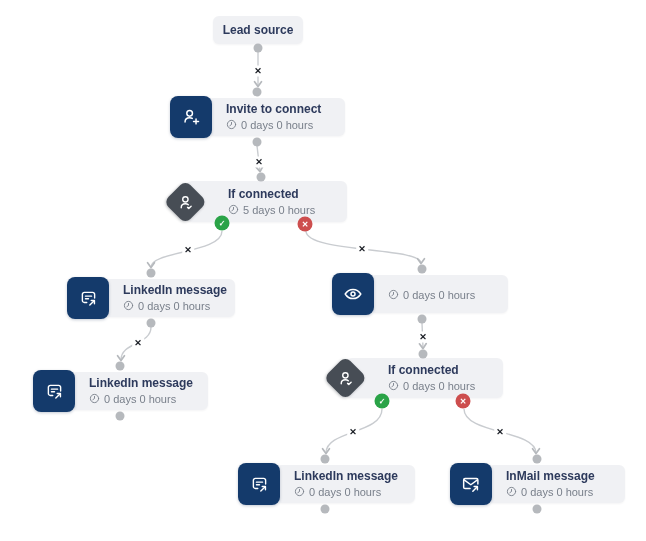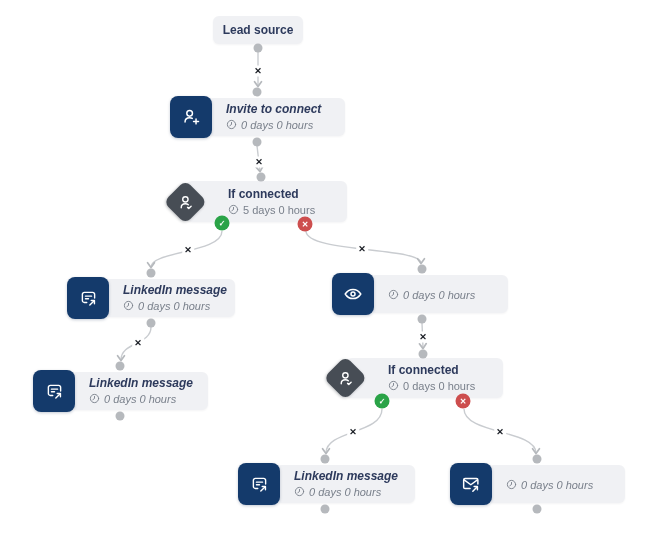--- a/index.html
+++ b/index.html
@@ -1,21 +1,21 @@
 <!DOCTYPE html>
 <html><head>
 <meta charset="utf-8">
 <style>
   html,body{margin:0;padding:0;background:#ffffff;font-family:"Liberation Sans",sans-serif;}
   .canvas{position:relative;width:646px;height:541px;background:#ffffff;overflow:hidden;}
   .edges{position:absolute;left:0;top:0;width:646px;height:541px;z-index:1;}
   .node{position:absolute;z-index:2;cursor:pointer;}
   .node .body{position:absolute;background:var(--node-bg);border-radius:6px;box-shadow:0 1px 2px rgba(30,40,60,.05);
     display:flex;flex-direction:column;justify-content:center;}
-  .node.action .body{left:40px;right:0;top:2px;bottom:2px;border-radius:4px 6px 6px 4px;padding-left:16px;font-style:italic;}
+  .node.action .body{left:40px;right:0;top:2px;bottom:2px;border-radius:4px 6px 6px 4px;padding-left:16px;}
   .node.condition .body{left:0;right:0;top:0;bottom:0;padding-left:42px;}
   .iconbox{position:absolute;left:0;top:0;width:42px;height:42px;border-radius:8px;background:var(--icon-bg);
     display:flex;align-items:center;justify-content:center;z-index:3;box-shadow:0 1px 3px rgba(15,40,80,.25);}
   .diamond{position:absolute;left:0;top:50%;width:31px;height:31px;background:var(--diamond);border-radius:7px;
     transform:translate(-52%,-50%) rotate(45deg);z-index:3;box-shadow:0 1px 3px rgba(20,25,35,.3);
     display:flex;align-items:center;justify-content:center;}
   .diamond .inner{transform:rotate(-45deg);display:flex;align-items:center;justify-content:center;}
   .title{font-size:12px;font-weight:700;color:var(--title);line-height:1.25;}
   .delay{display:flex;align-items:center;gap:4px;font-size:11px;color:var(--subtitle);margin-top:2px;line-height:1;}
   .lead{display:flex;align-items:center;justify-content:center;background:var(--node-bg);border-radius:6px;
@@ -197,20 +197,21 @@
       <div class="node action" style="left: 450px; top: 463px; width: 175px; height: 42px;">
         <div class="iconbox">
           <svg width="22" height="22" viewBox="0 0 24 24" fill="none" stroke="#fff" stroke-width="1.6" stroke-linecap="round" stroke-linejoin="round">
             <path d="M19.5 12V7.5A1.5 1.5 0 0 0 18 6H5.5A1.5 1.5 0 0 0 4 7.5v8A1.5 1.5 0 0 0 5.5 17H11"></path>
             <path d="M4.5 7.5l7.3 5.3 7.2-5.3"></path>
             <path d="M14 19.8l4.8-4.8"></path>
             <path d="M19 18.3v-3.6h-3.6"></path>
           </svg>
         </div>
         <div class="body">
+          <div class="title">InMail message</div>
           <div class="delay">
             <span><svg width="11" height="11" viewBox="0 0 24 24" fill="none" stroke="#787f8a" stroke-width="2" stroke-linecap="round" stroke-linejoin="round">
                 <circle cx="12" cy="12" r="9"></circle>
                 <path d="M12 7.5V12l-3.5 2.5"></path>
               </svg></span>
             <span>0 days 0 hours</span>
           </div>
         </div>
       </div>
     </div>

